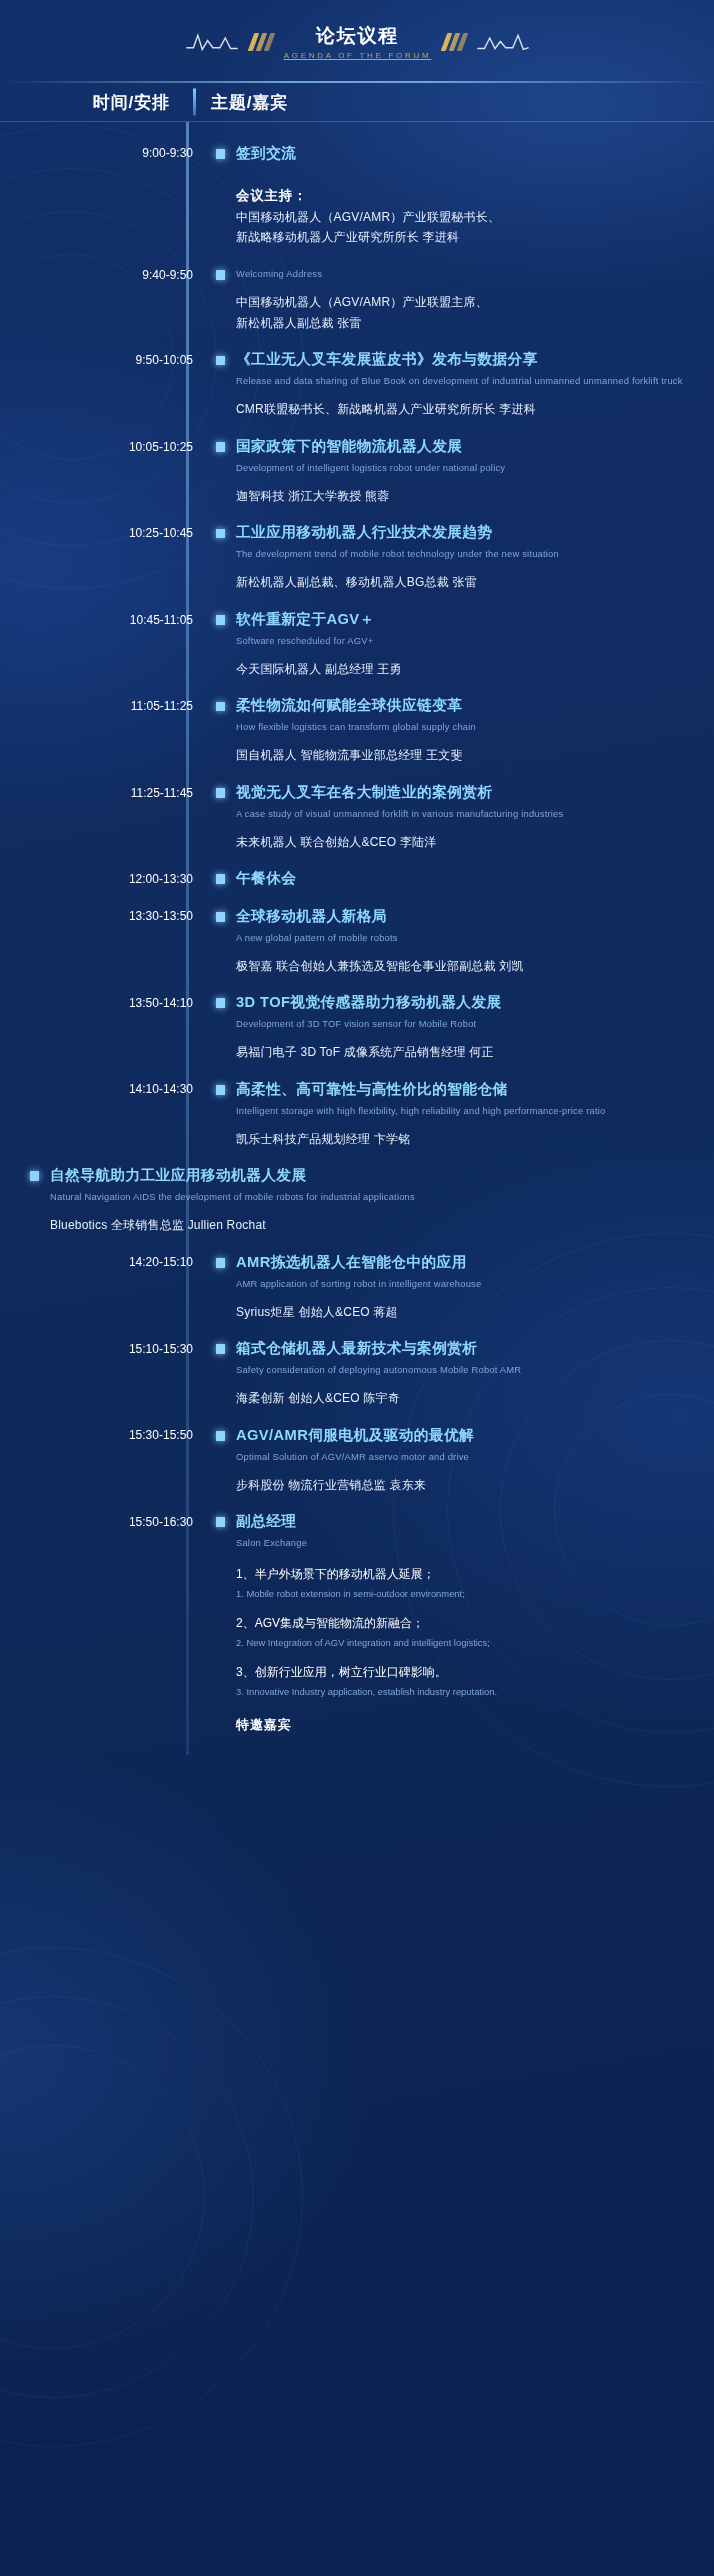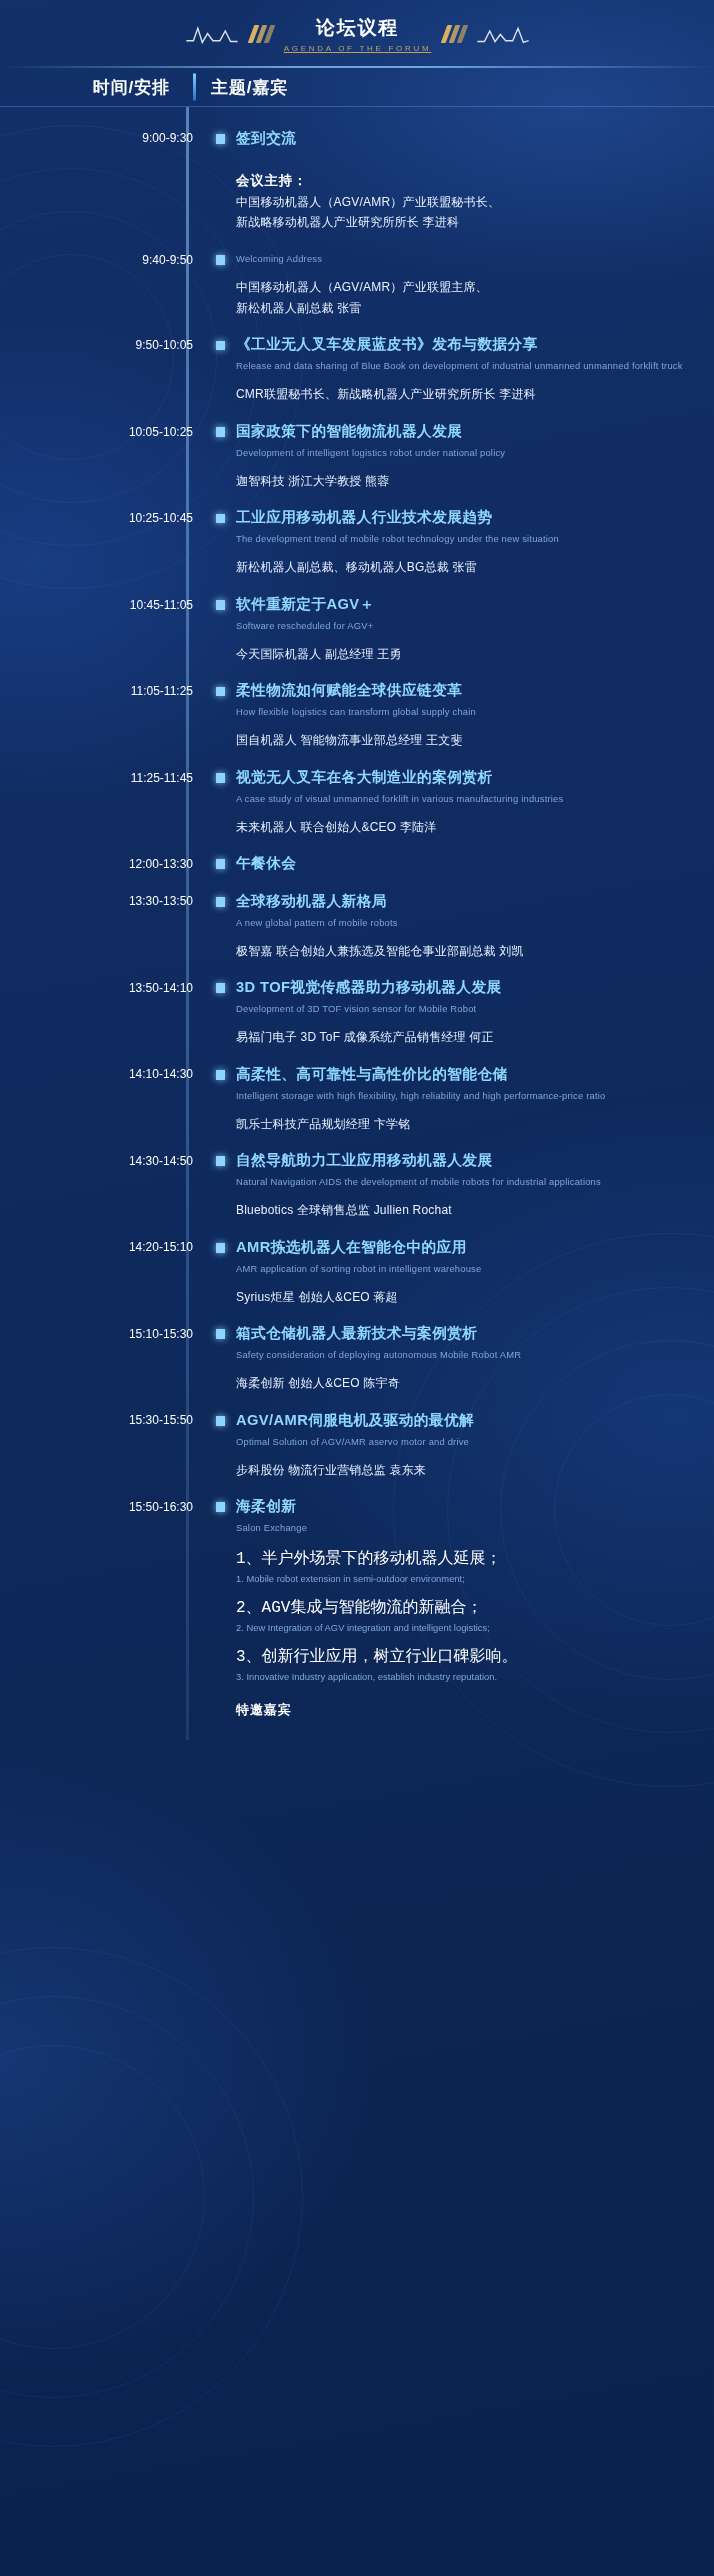--- a/index.html
+++ b/index.html
@@ -29,21 +29,21 @@
     border: 0.9px solid rgba(120,170,255,0.16);
     border-radius: 50%;
   }
   .arcs-a { top: 125px; left: -161px; width: 464px; height: 464px; }
   .arcs-b { top: 1233px; right: -232px; width: 554px; height: 554px; }
   .arcs-c { top: 1947px; left: -197px; width: 500px; height: 500px; }
 
   
   .header {
     position: relative;
-    height: 68px;
+    height: 83px;
     background: linear-gradient(95deg, #0b2250 0%, #123islands 0%, #143a7e 40%, #1b4a96 70%, #0f2f68 100%);
     display: flex;
     align-items: center;
     justify-content: center;
     overflow: hidden;
   }
   .header::after {
     content: "";
     position: absolute; left: 0; right: 0; bottom: 0; height: 1.8px;
     background: linear-gradient(90deg, rgba(120,190,255,0) 0%, rgba(150,210,255,0.7) 40%, rgba(150,210,255,0.7) 60%, rgba(120,190,255,0) 100%);
@@ -165,24 +165,23 @@
     margin-top: 10.7px;
     font-size: 12px;
     color: #e8f1ff;
     line-height: 20.5px;
     letter-spacing: 0.2px;
   }
   .speaker.tight { margin-top: 9px; }
   .salon-list { margin-top: 14.3px; }
   .salon-item { margin-bottom: 12.5px; }
   .salon-cn {
-    font-size: 16px;
+    font-size: 12px;
     color: #ffffff;
     line-height: 19.7px;
-    font-family: Liberation Mono, monospace;
   }
   .salon-en {
     margin-top: 2.7px;
     font-size: 9.4px;
     color: #7fa7d8;
     line-height: 14.3px;
   }
   .guest-label {
     margin-top: 16px;
     font-size: 13px;
@@ -348,21 +347,20 @@
         <div class="row">
           <div class="time">14:10-14:30</div>
           <div class="content">
             <div class="marker"></div>
             <div class="topic-cn">高柔性、高可靠性与高性价比的智能仓储</div>
             <div class="topic-en">Intelligent storage with high flexibility, high reliability and high performance-price ratio</div>
             <div class="speaker">凯乐士科技产品规划经理 卞学铭</div>
           </div>
         </div>
         <div class="row">
-          <div class="time">14:30-14:50</div>
           <div class="content">
             <div class="marker"></div>
             <div class="topic-cn">自然导航助力工业应用移动机器人发展</div>
             <div class="topic-en">Natural Navigation AIDS the development of mobile robots for industrial applications</div>
             <div class="speaker">Bluebotics 全球销售总监 Jullien Rochat</div>
           </div>
         </div>
         <div class="row">
           <div class="time">14:20-15:10</div>
           <div class="content">
@@ -387,21 +385,21 @@
             <div class="marker"></div>
             <div class="topic-cn">AGV/AMR伺服电机及驱动的最优解</div>
             <div class="topic-en">Optimal Solution of AGV/AMR aservo motor and drive</div>
             <div class="speaker">步科股份 物流行业营销总监 袁东来</div>
           </div>
         </div>
         <div class="row">
           <div class="time">15:50-16:30</div>
           <div class="content">
             <div class="marker"></div>
-            <div class="topic-cn">海柔创新</div>
+            <div class="topic-cn">副总经理</div>
             <div class="topic-en">Salon Exchange</div>
             <div class="salon-list">
               <div class="salon-item">
                 <div class="salon-cn">1、半户外场景下的移动机器人延展；</div>
                 <div class="salon-en">1. Mobile robot extension in semi-outdoor environment;</div>
               </div>
               <div class="salon-item">
                 <div class="salon-cn">2、AGV集成与智能物流的新融合；</div>
                 <div class="salon-en">2. New Integration of AGV integration and intelligent logistics;</div>
               </div>

